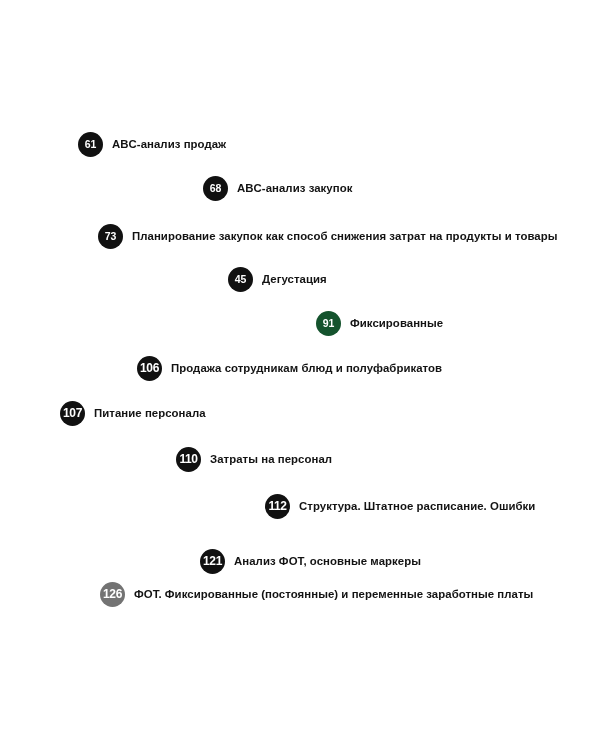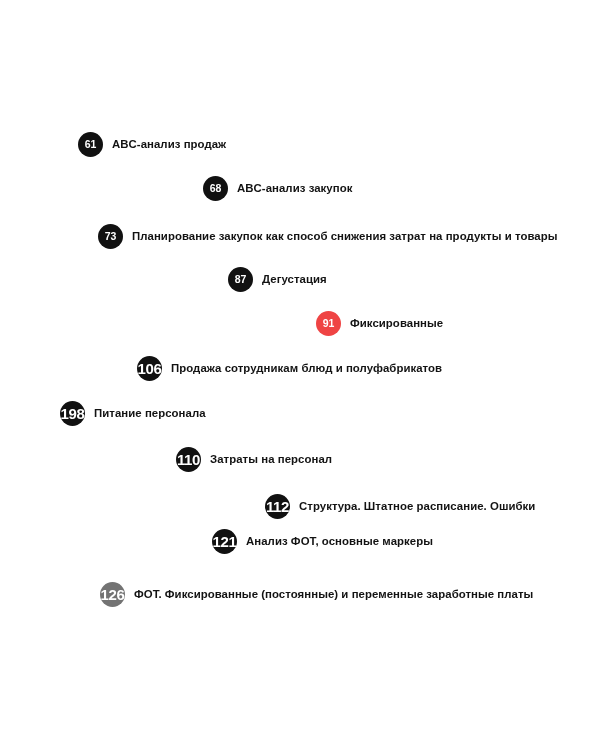--- a/index.html
+++ b/index.html
@@ -41,21 +41,21 @@
     align-items: center;
     justify-content: center;
     font-size: 10.5px;
     font-weight: bold;
     letter-spacing: -0.2px;
     line-height: 1;
     box-sizing: border-box;
   }
 
   .toc-badge.wide {
-    font-size: 15px;
+    font-size: 12px;
     letter-spacing: -0.4px;
     text-align: right;
   }
 
   .toc-label {
     flex: 0 0 auto;
     margin-left: 9px;
     font-size: 11.4px;
     font-weight: bold;
     color: #131313;
@@ -73,44 +73,44 @@
     </div>
     <div class="toc-row" style="left: 203px; top: 175px;">
       <div class="toc-badge" style="background: rgb(17, 17, 17); color: rgb(255, 255, 255);">68</div>
       <div class="toc-label" style="color: rgb(19, 19, 19);">ABC-анализ закупок</div>
     </div>
     <div class="toc-row" style="left: 98px; top: 223px;">
       <div class="toc-badge" style="background: rgb(17, 17, 17); color: rgb(255, 255, 255);">73</div>
       <div class="toc-label" style="color: rgb(19, 19, 19);">Планирование закупок как способ снижения затрат на продукты и товары</div>
     </div>
     <div class="toc-row" style="left: 228px; top: 266px;">
-      <div class="toc-badge" style="background: rgb(17, 17, 17); color: rgb(255, 255, 255);">87</div>
+      <div class="toc-badge" style="background: rgb(17, 17, 17); color: rgb(255, 255, 255);">45</div>
       <div class="toc-label" style="color: rgb(19, 19, 19);">Дегустация</div>
     </div>
     <div class="toc-row" style="left: 316px; top: 310px;">
-      <div class="toc-badge" style="background: #ef4444; color: rgb(255, 255, 255);">91</div>
+      <div class="toc-badge" style="background: #14532d; color: rgb(255, 255, 255);">91</div>
       <div class="toc-label" style="color: rgb(19, 19, 19);">Фиксированные</div>
     </div>
     <div class="toc-row" style="left: 137px; top: 355px;">
       <div class="toc-badge wide" style="background: rgb(17, 17, 17); color: rgb(255, 255, 255);">106</div>
       <div class="toc-label" style="color: rgb(19, 19, 19);">Продажа сотрудникам блюд и полуфабрикатов</div>
     </div>
     <div class="toc-row" style="left: 60px; top: 400px;">
-      <div class="toc-badge wide" style="background: rgb(17, 17, 17); color: rgb(255, 255, 255);">198</div>
+      <div class="toc-badge wide" style="background: rgb(17, 17, 17); color: rgb(255, 255, 255);">107</div>
       <div class="toc-label" style="color: rgb(19, 19, 19);">Питание персонала</div>
     </div>
     <div class="toc-row" style="left: 176px; top: 446px;">
       <div class="toc-badge wide" style="background: rgb(17, 17, 17); color: rgb(255, 255, 255);">110</div>
       <div class="toc-label" style="color: rgb(19, 19, 19);">Затраты на персонал</div>
     </div>
     <div class="toc-row" style="left: 265px; top: 493px;">
       <div class="toc-badge wide" style="background: rgb(17, 17, 17); color: rgb(255, 255, 255);">112</div>
       <div class="toc-label" style="color: rgb(19, 19, 19);">Структура. Штатное расписание. Ошибки</div>
     </div>
-    <div class="toc-row" style="left: 200px; top: 528px; margin-left: 12px;">
+    <div class="toc-row" style="left: 200px; top: 548px;">
       <div class="toc-badge wide" style="background: rgb(17, 17, 17); color: rgb(255, 255, 255);">121</div>
       <div class="toc-label" style="color: rgb(19, 19, 19);">Анализ ФОТ, основные маркеры</div>
     </div>
     <div class="toc-row" style="left: 100px; top: 581px;">
       <div class="toc-badge wide" style="background: #737373; color: rgb(255, 255, 255);">126</div>
       <div class="toc-label" style="color: rgb(19, 19, 19);">ФОТ. Фиксированные (постоянные) и переменные заработные платы</div>
     </div>
   </div>
 
 </body></html>

